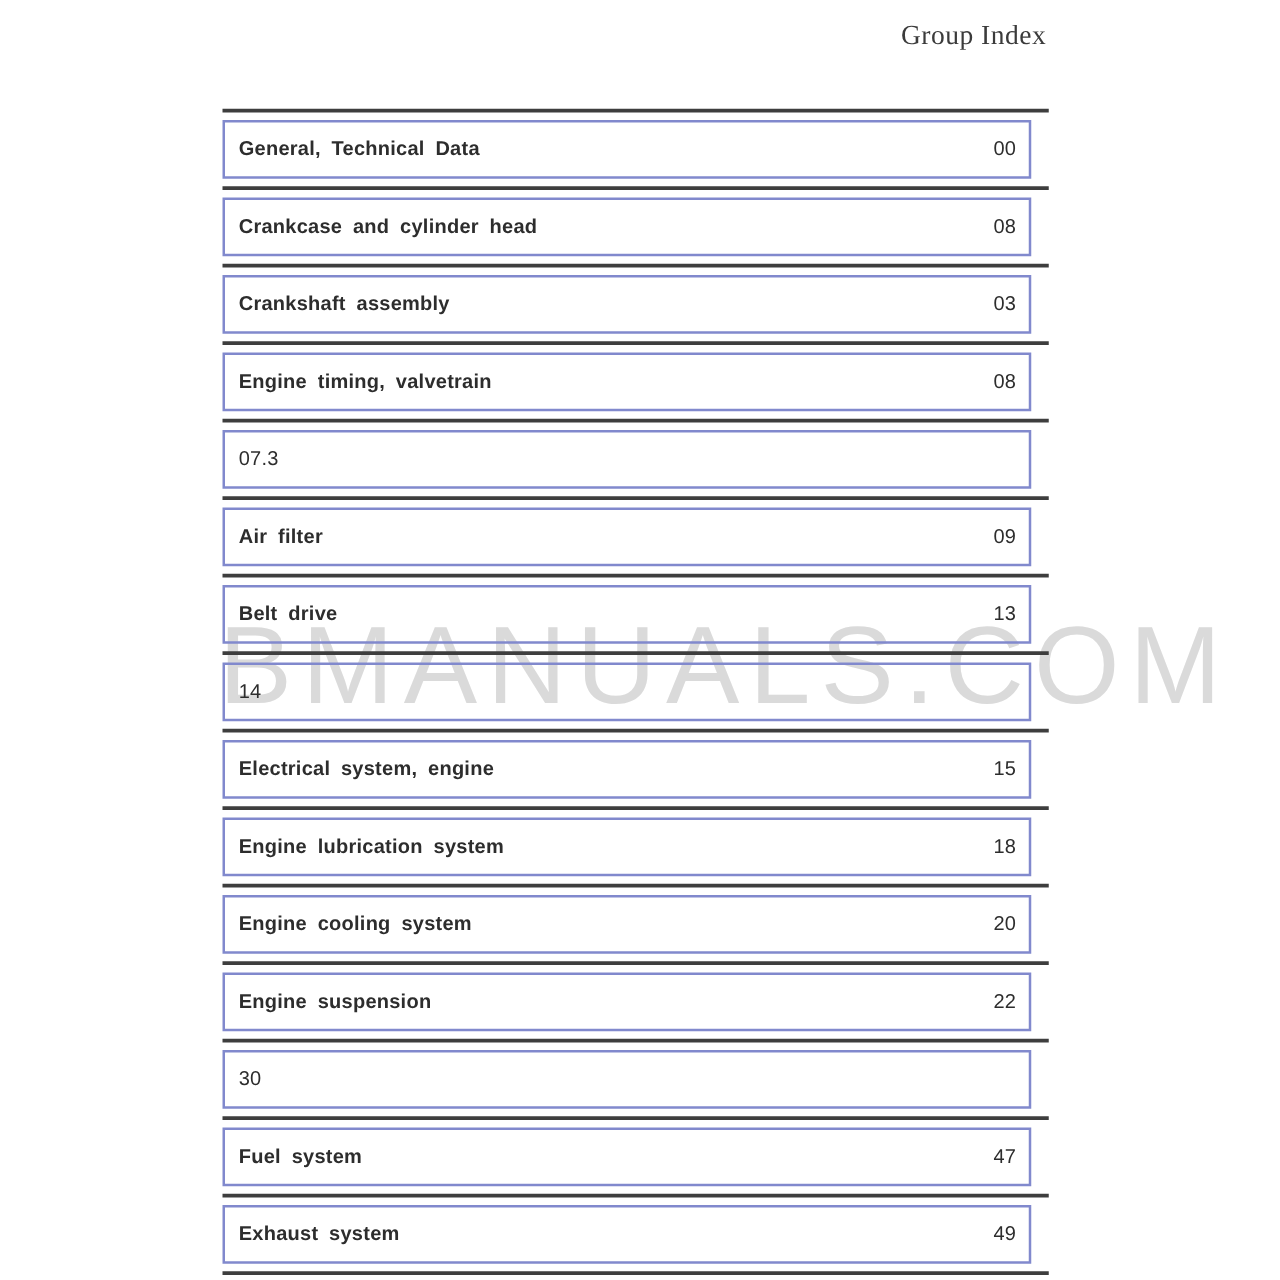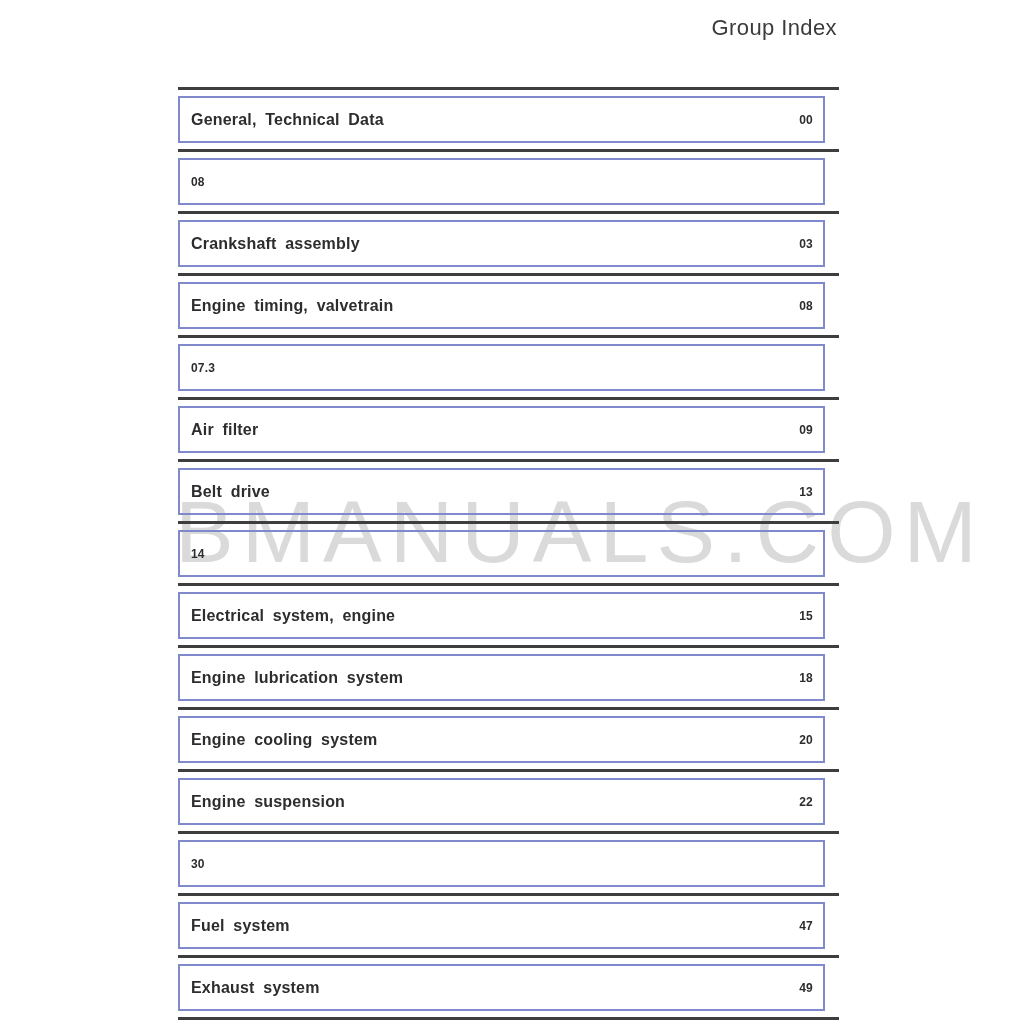--- a/index.html
+++ b/index.html
@@ -18,20 +18,21 @@
   .title {
     position: absolute;
     top: 15px;
     right: 187px;
     margin: 0;
     font-size: 22px;
     font-weight: 400;
     letter-spacing: 0.4px;
     color: #3b3b3b;
     z-index: 2;
+    font-family: Liberation Serif, serif;
   }
   .watermark {
     position: absolute;
     left: 163px;
     top: 488px;
     font-size: 88px;
     font-weight: normal;
     letter-spacing: 8px;
     line-height: 1;
     white-space: nowrap;
@@ -64,22 +65,22 @@
   }
   .label {
     font-size: 16px;
     font-weight: bold;
     color: var(--text-color, #2d2d2d);
     word-spacing: 4px;
     letter-spacing: 0.2px;
     white-space: nowrap;
   }
   .num {
-    font-size: 12px;
-    font-weight: bold;
+    font-size: 16px;
+    font-weight: normal;
     color: var(--text-color, #2d2d2d);
     letter-spacing: 0.2px;
   }
   .end-rule {
     border-top: 3px solid var(--rule-color, #3e3e3e);
     height: 0;
   }
 </style>
 </head>
 <body>
@@ -92,20 +93,21 @@
   <div class="index" id="rows">
   <div class="row">
     <div class="box">
       <span class="label">General, Technical Data</span>
       <span class="num">00</span>
     </div>
   </div>
 
   <div class="row">
     <div class="box">
+      <span class="label">Crankcase and cylinder head</span>
       <span class="num">08</span>
     </div>
   </div>
 
   <div class="row">
     <div class="box">
       <span class="label">Crankshaft assembly</span>
       <span class="num">03</span>
     </div>
   </div>

